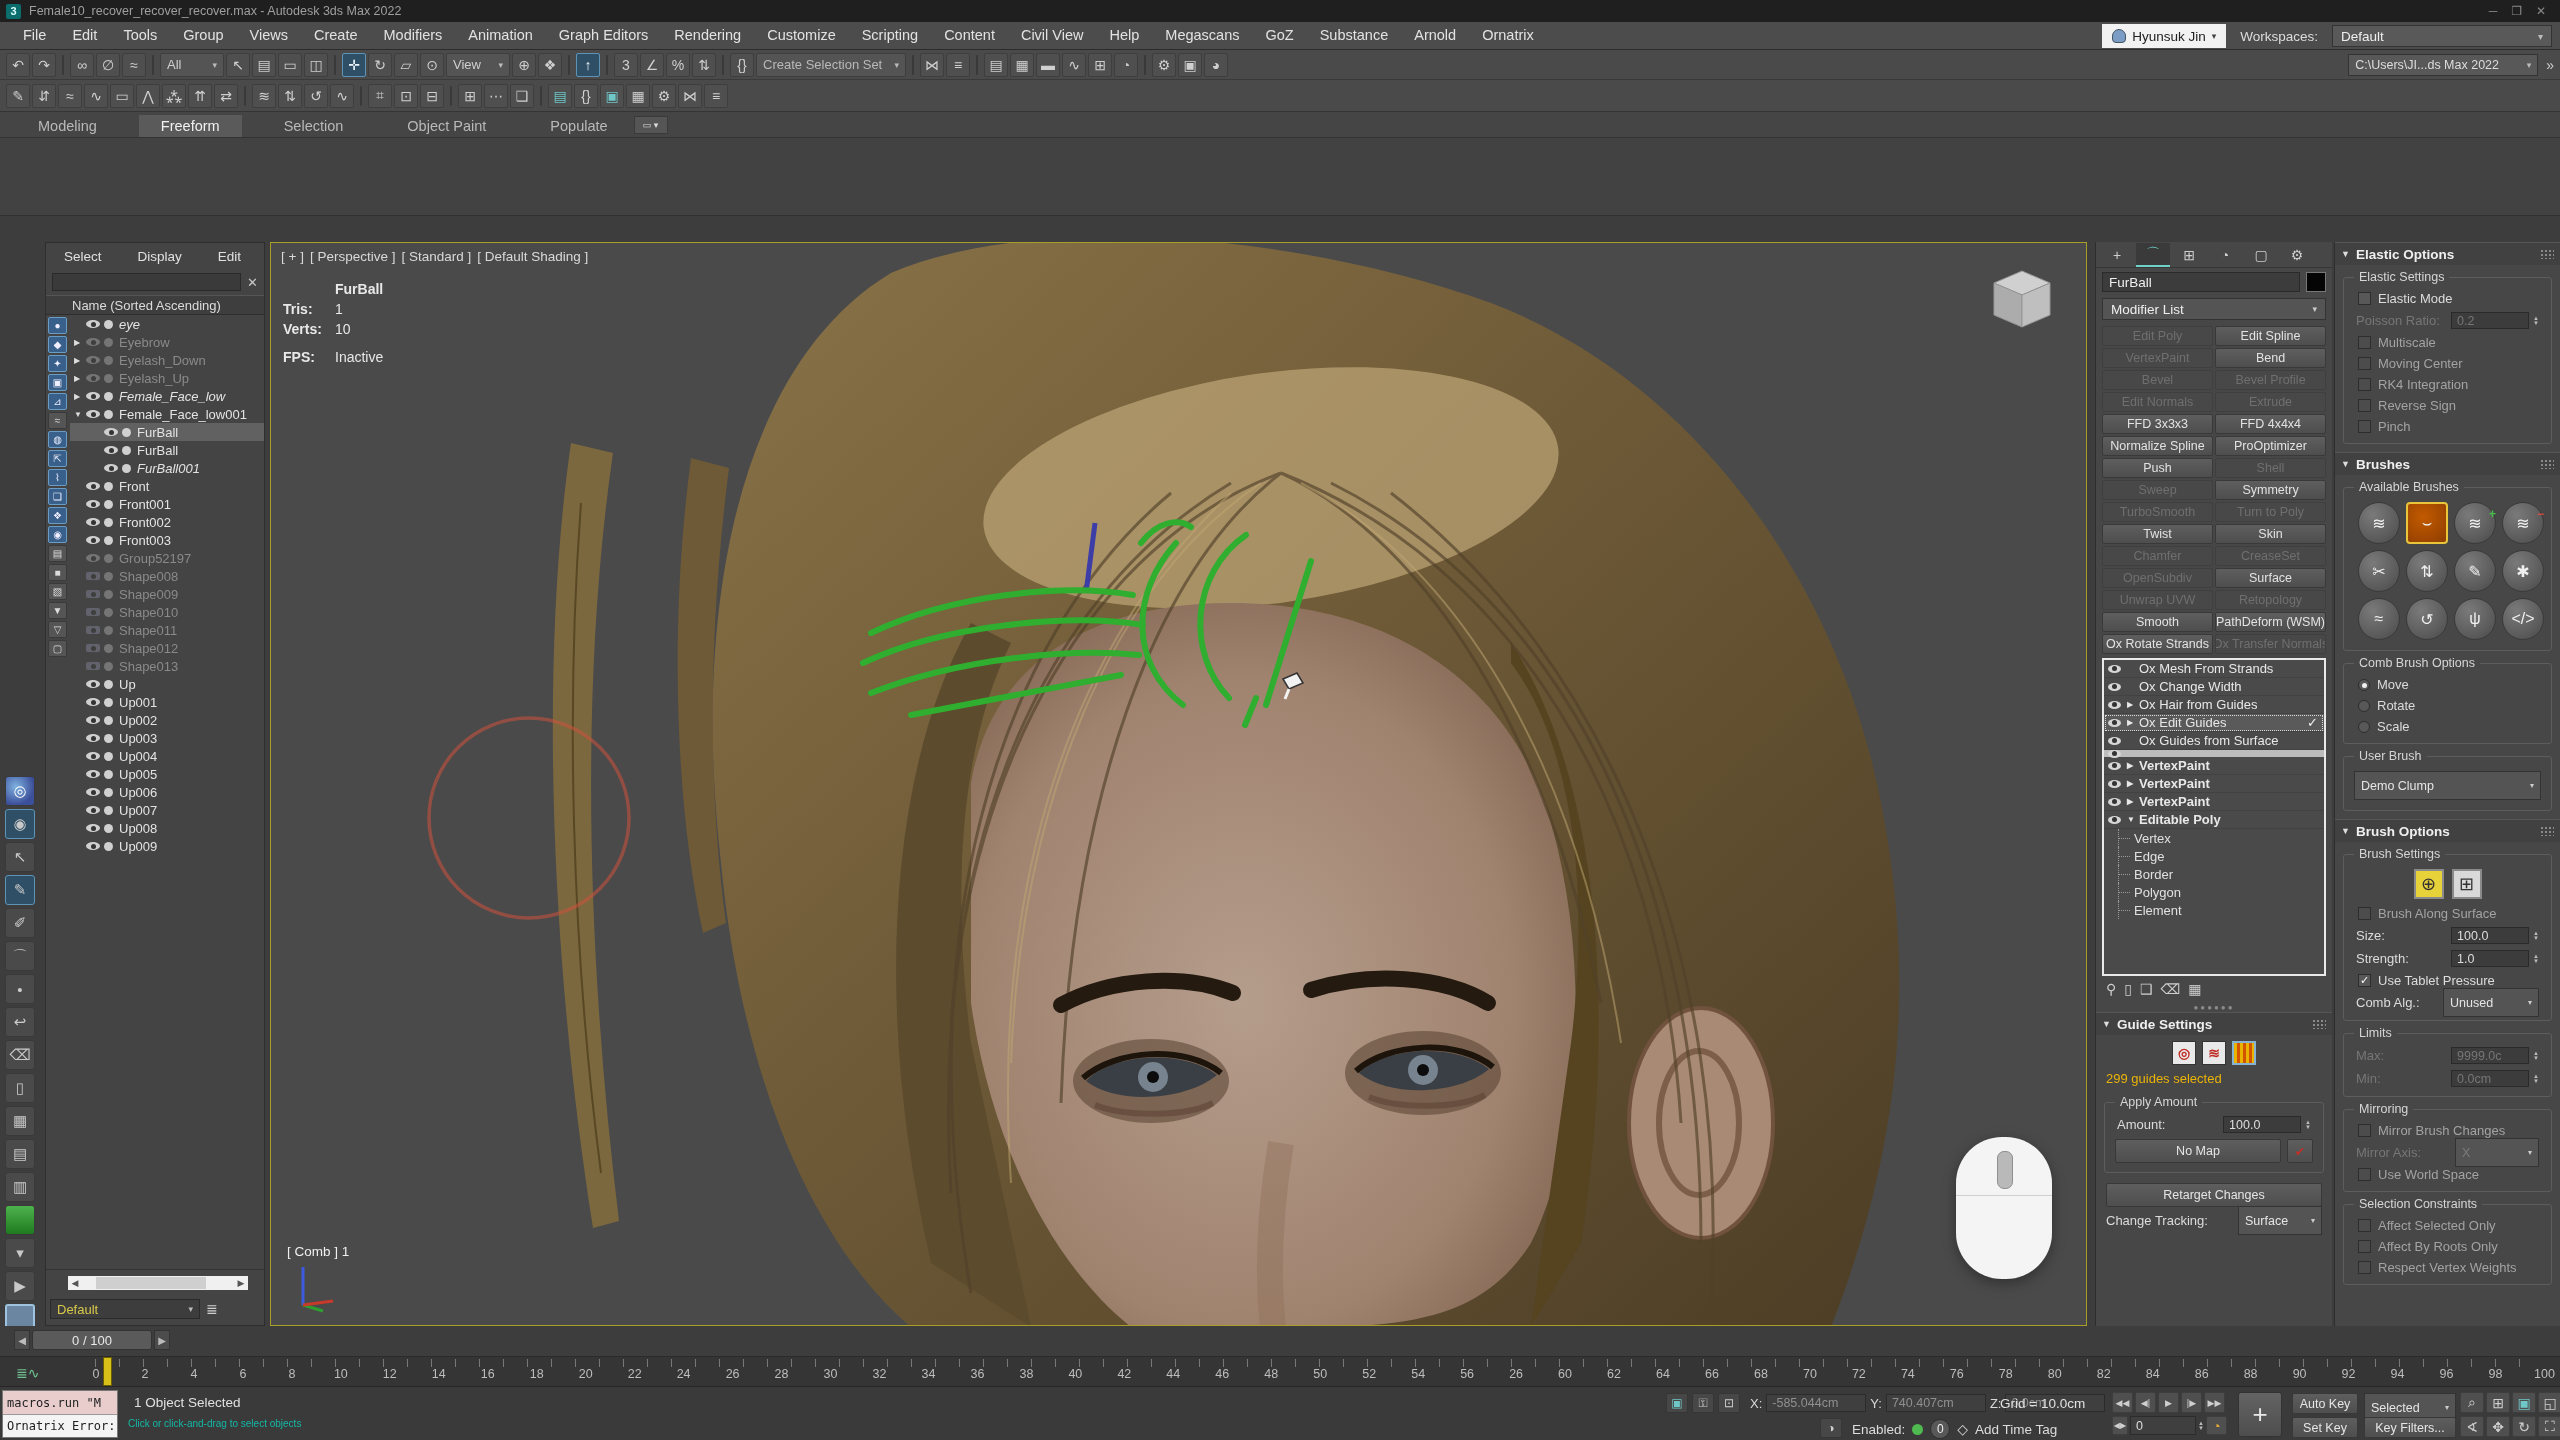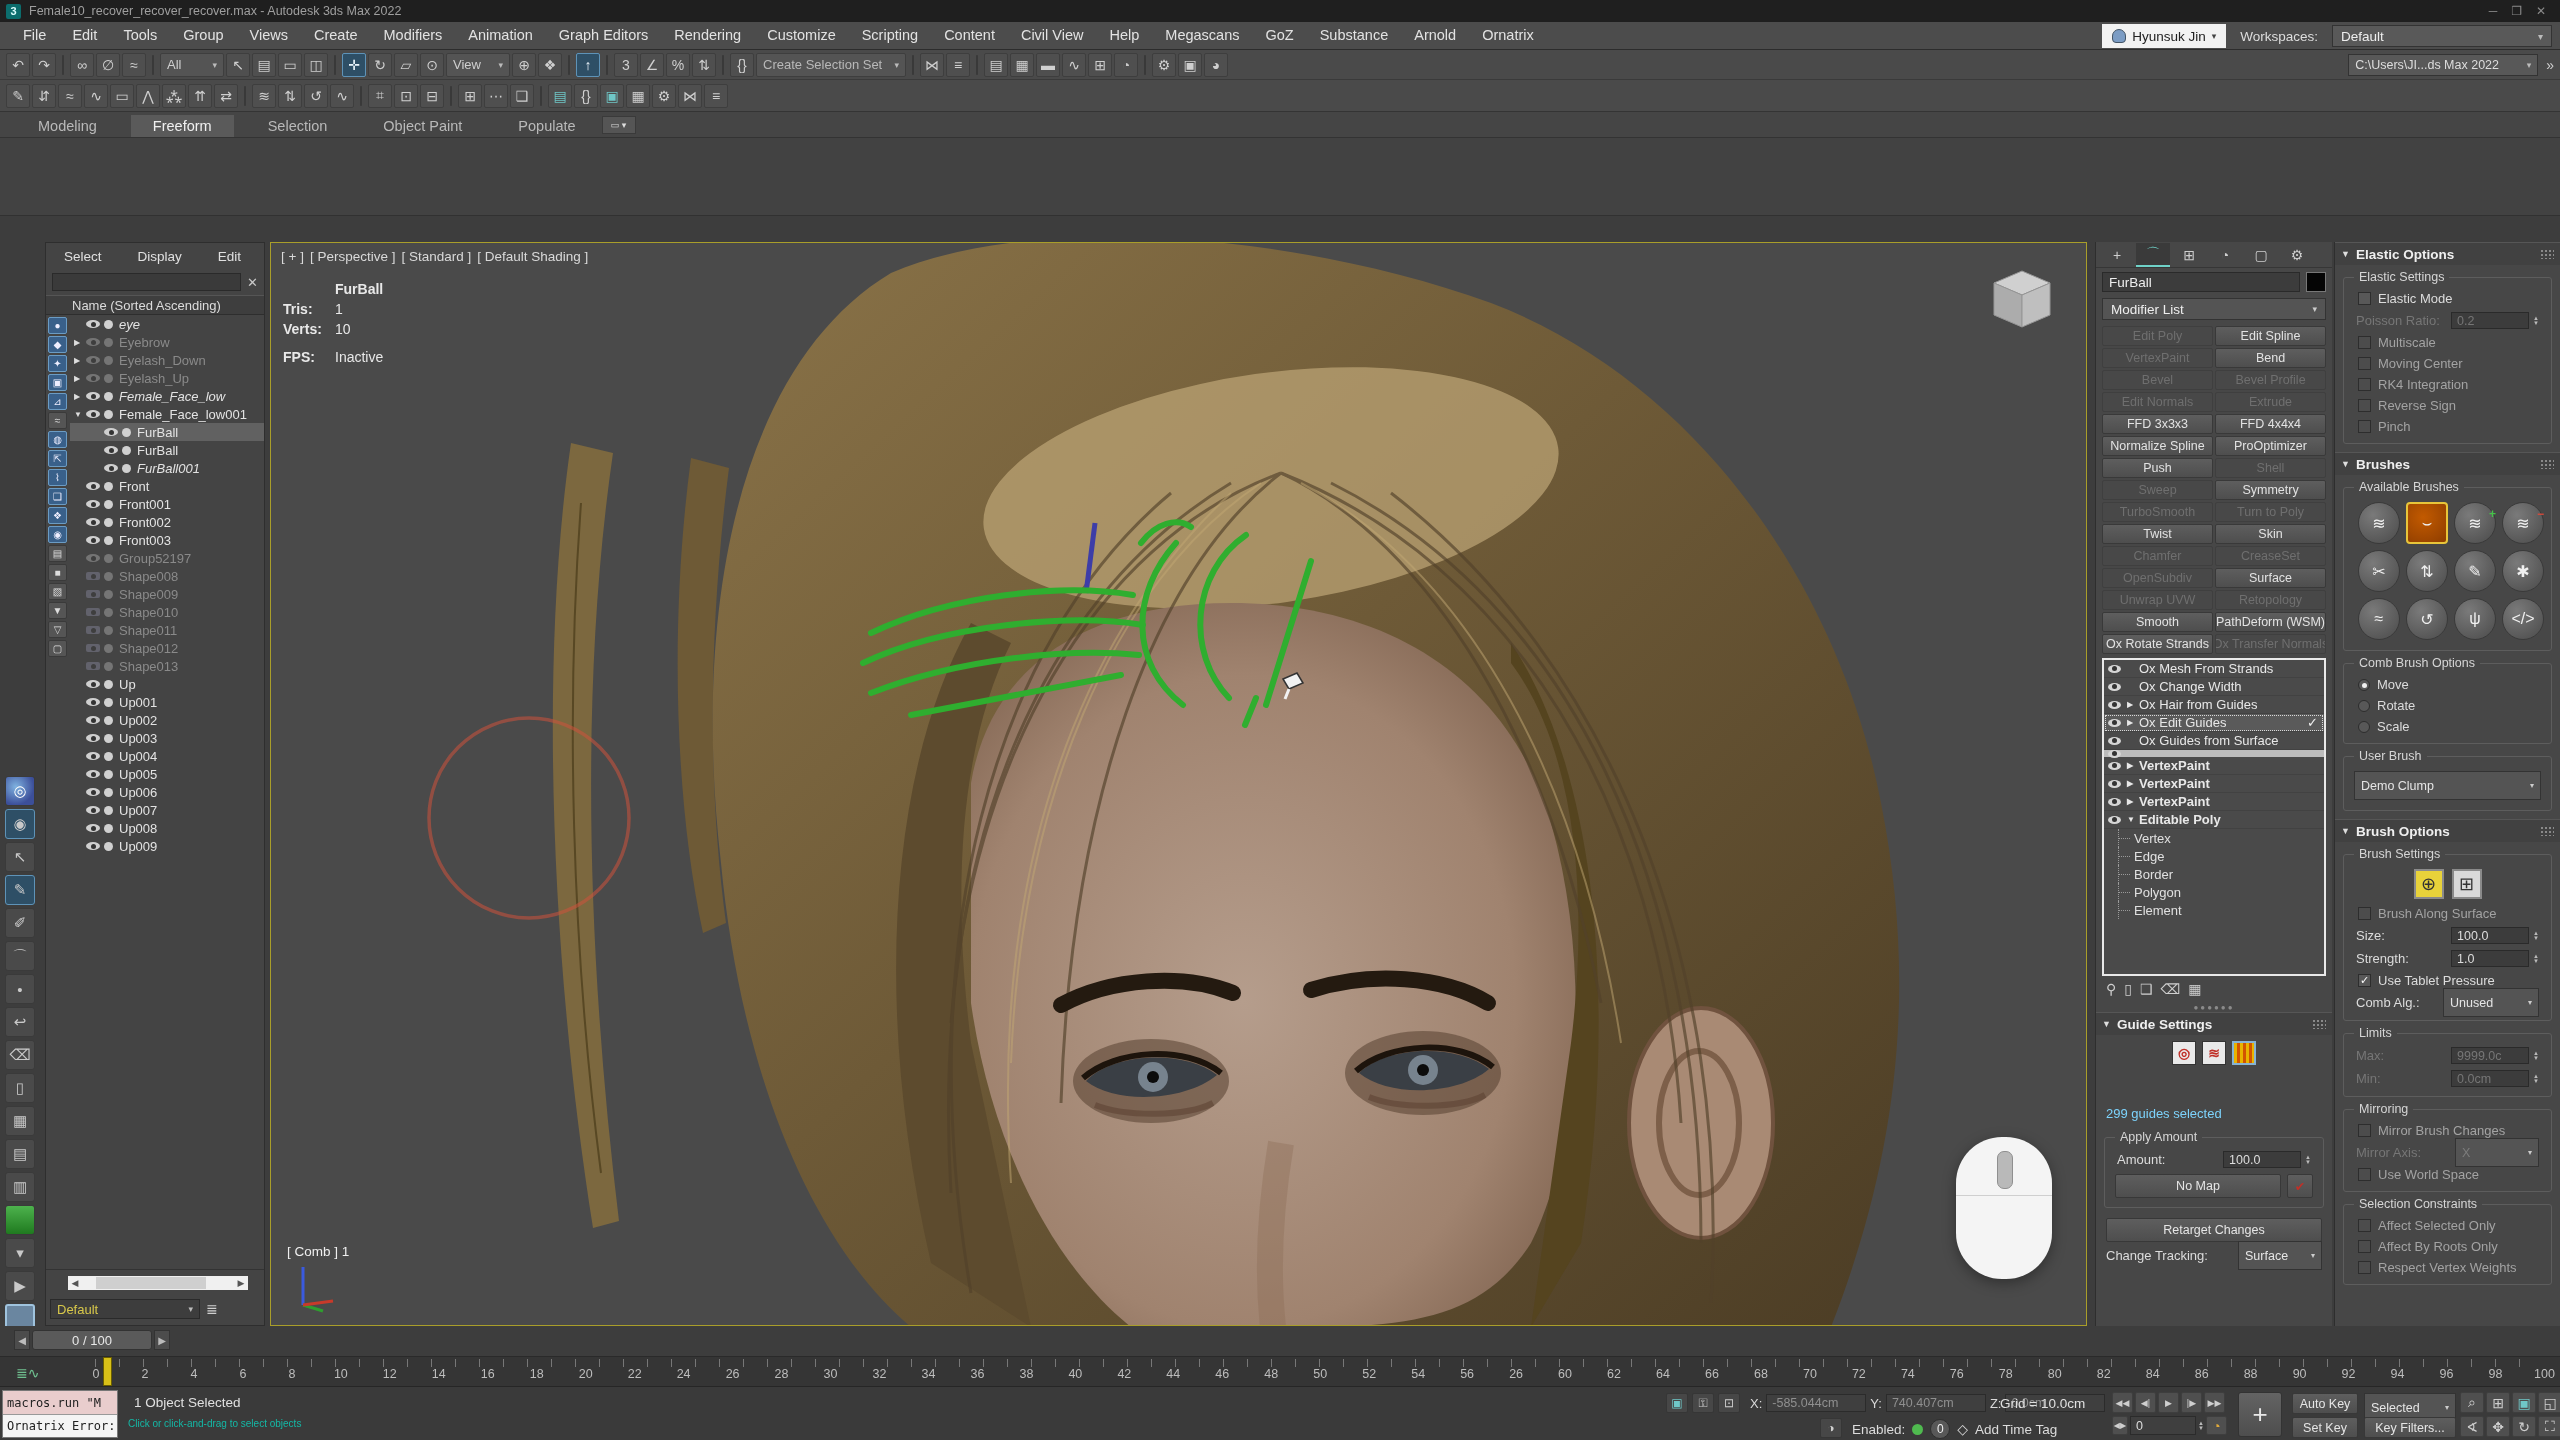--- a/index.html
+++ b/index.html
@@ -197,21 +197,21 @@
   .brushgrid { display:grid; grid-template-columns:repeat(4,1fr); gap:6px; padding:4px 8px; }
   .bbtn { width:42px; height:42px; border-radius:50%; background:radial-gradient(circle at 35% 30%, #7a7a7a, #565656 75%);
      border:1px solid #3a3a3a; display:flex; align-items:center; justify-content:center; color:#f0f0f0; font-size:18px;
      position:relative; }
   .bbtn.sel { border-radius:4px; background:radial-gradient(circle at 40% 35%, #c25a00, #8e3d00); border:2px solid #e8c53a; }
   .bbtn .badge { position:absolute; right:-1px; top:4px; font-size:12px; font-weight:bold; }
   .gsicons { display:flex; justify-content:center; gap:6px; padding:6px 0 2px 0; }
   .gsic { width:24px; height:24px; border:1px solid #333; background:#e9e9e9; color:#c03028;
      display:flex; align-items:center; justify-content:center; font-size:14px; font-weight:bold;}
   .gsic.comb { background:repeating-linear-gradient(90deg,#e8b400 0 3px,#d25400 3px 6px); border:2px solid #86b3d4; color:transparent;}
-  .infoline { font-size:13px; color:#7dd3fc; padding:4px 10px;margin-top:35px; }
+  .infoline { font-size:13px; color:#eab308; padding:4px 10px; }
 
   
   #trackrow { position:absolute; top:1326px; left:0; width:2560px; height:30px; background:#3d3d3d; }
   .tslider { position:absolute; left:14px; top:4px; display:flex; align-items:center; gap:2px;}
   .tsarr { width:16px; height:20px; background:#4c4c4c; border:1px solid #333; color:#bbb; font-size:10px;
      display:flex; align-items:center; justify-content:center;}
   .tshandle { width:120px; height:20px; background:#5a5a5a; border:1px solid #333; border-radius:3px;
      color:#e8e8e8; font-size:13px; display:flex; align-items:center; justify-content:center;}
   #ruler { position:absolute; top:1356px; left:0; width:2560px; height:30px; background:#353535; border-top:1px solid #2a2a2a;}
   .rulerticks { position:absolute; left:95px; right:25px; top:2px; height:8px;
@@ -601,21 +601,21 @@
     <span class="tbtn">
       <span class="g">⋈</span>
     </span>
 
     <span class="tbtn">
       <span class="g">≡</span>
     </span>
   </div>
 
 <div id="ribbontabs">
-  <span style="display:flex; gap:12px; align-items:center;">
+  <span style="display:flex; gap:20px; align-items:center;">
 
   <span class="rtab">Modeling</span>
       <span class="rtab active">Freeform</span>
       <span class="rtab">Selection</span>
       <span class="rtab">Object Paint</span>
       <span class="rtab">Populate</span>
     </span>
   <span class="rtab-min">▭ ▾</span>
 </div>
 <div id="ribbonbody"></div>

